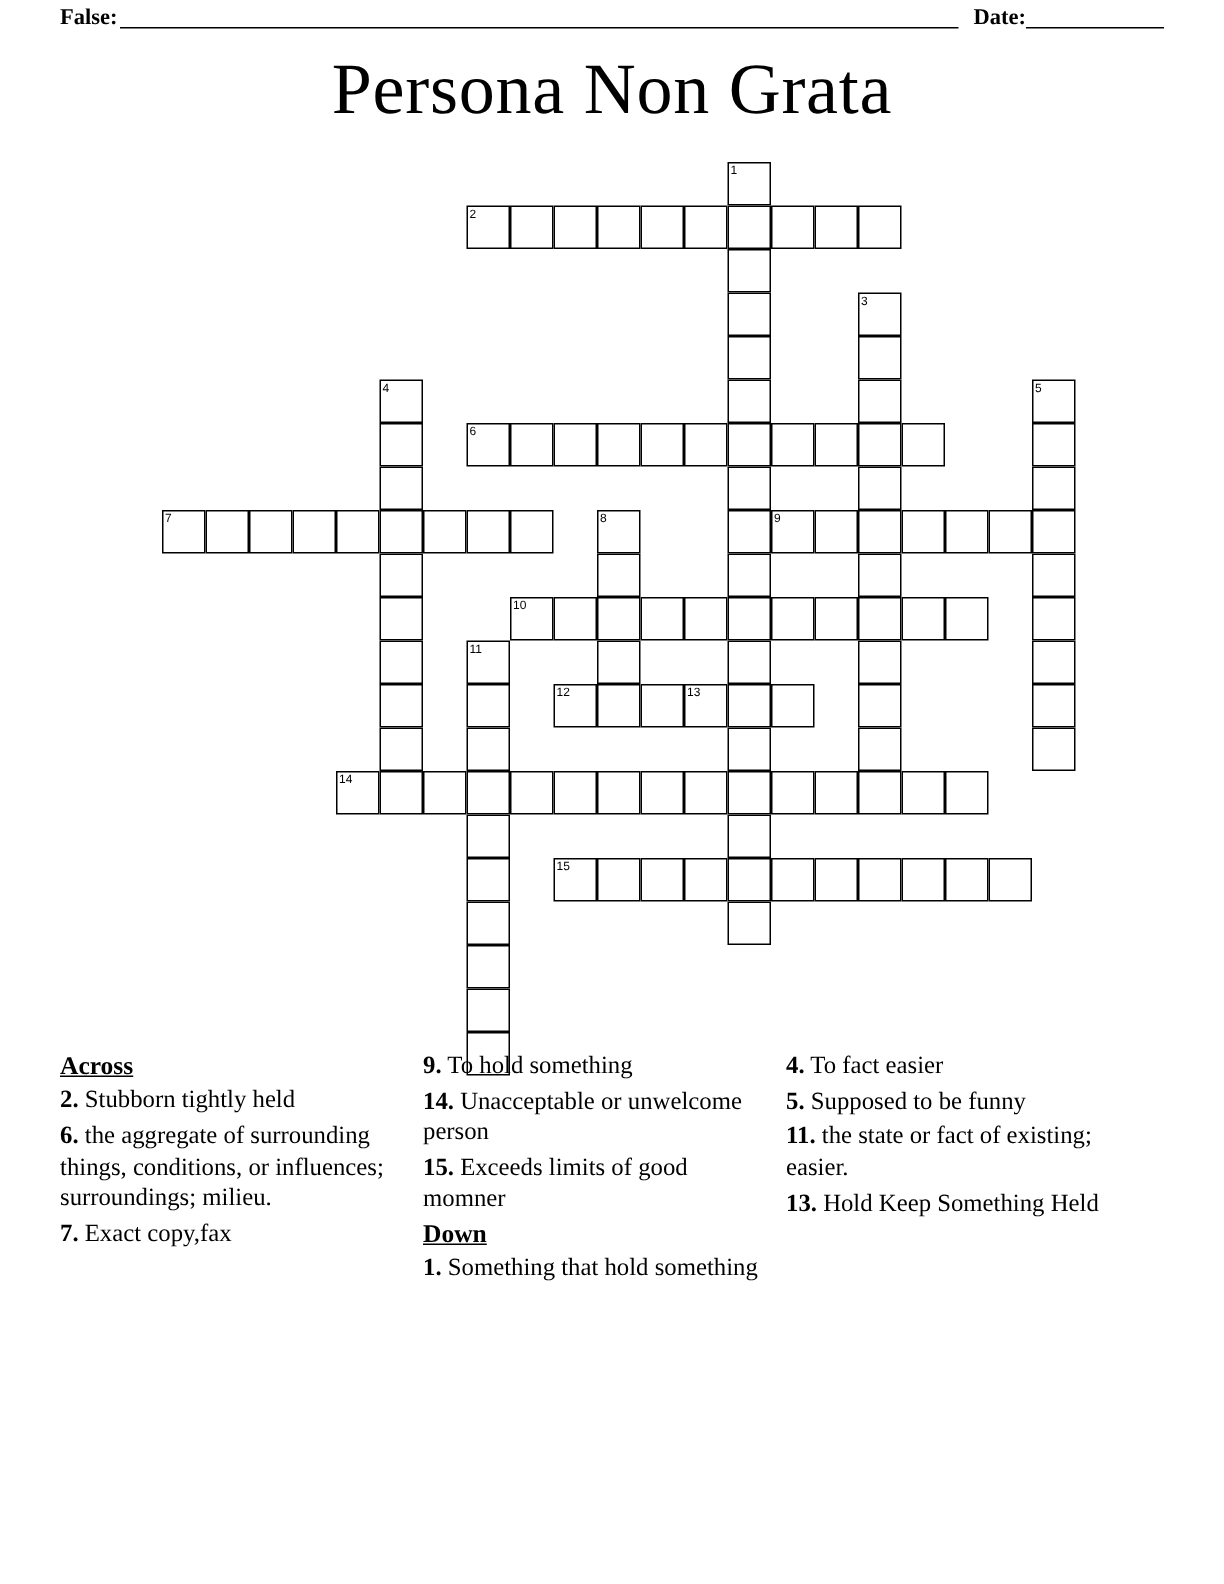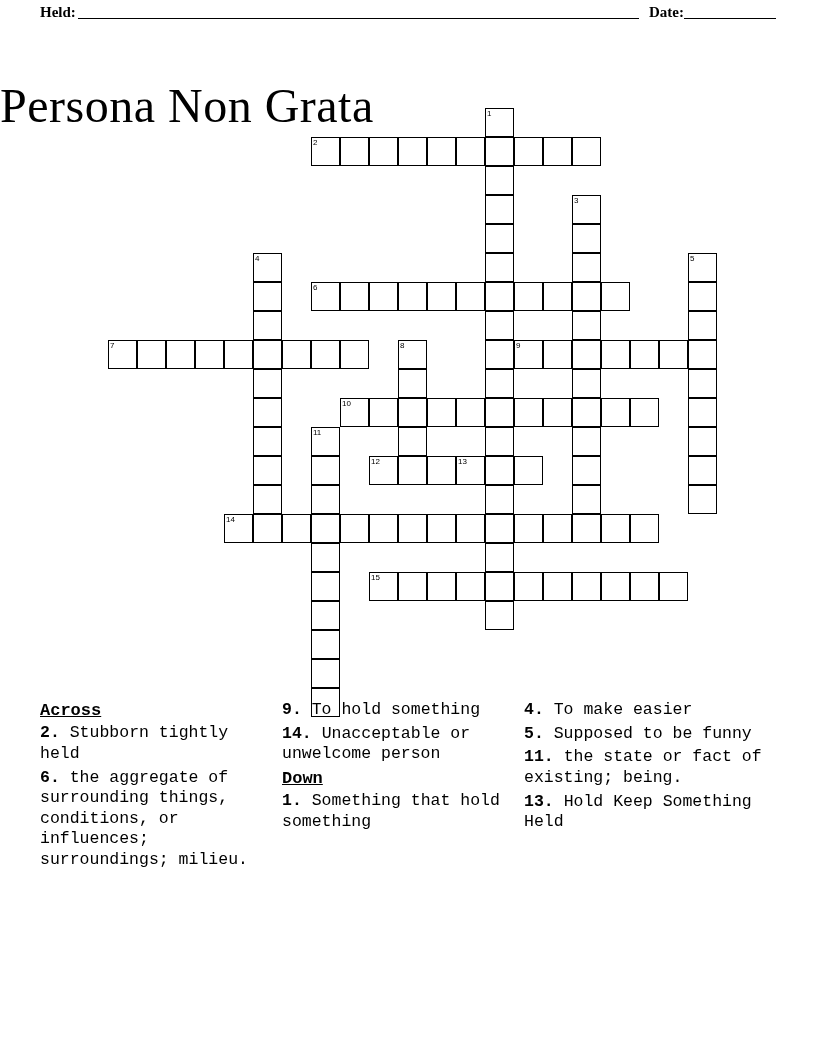--- a/index.html
+++ b/index.html
@@ -39,25 +39,24 @@
     border-bottom: 1px solid #000;
     height: 13px;
   }
 
   
   .puzzle-title {
     position: absolute;
     top: 32px;
     left: 0;
     width: 816px;
-    text-align: left;
+    text-align: center;
     font-size: 48px;
     font-family: "Liberation Serif", serif;
     letter-spacing: 0.5px;
-    margin-top: 46px;
   }
 
   
   #grid-wrap {
     position: absolute;
     top: 108px;
     left: 0;
     width: 816px;
     height: 590px;
   }
@@ -93,41 +92,40 @@
     height: 290px;
     display: flex;
     gap: 0px;
     font-size: 16.5px;
     line-height: 1.25;
   }
   .clue-col {
     width: 242px;
     padding-right: 8px;
     box-sizing: border-box;
-    font-family: Liberation Mono, monospace;
   }
   .clue-col.col2 { width: 242px; }
   .clue-col.col3 { width: 252px; }
   .clue-heading {
     font-weight: bold;
     text-decoration: underline;
     font-size: 17px;
     margin-bottom: 2px;
     display: block;
   }
   .clue {
     margin-bottom: 3px;
   }
   .clue .cnum { font-weight: bold; }
 </style>
 </head>
 <body>
 
 <div class="header-line">
-  <span>Held:</span>
+  <span>False:</span>
   <span class="rule-long"></span>
   <span>Date:</span>
   <span class="rule-short"></span>
 </div>
 
 <div class="puzzle-title">Persona Non Grata</div>
 
 <div id="grid-wrap">
   <div id="grid">
       <div class="cell" style="left: 377px; top: 0px;">
@@ -296,50 +294,58 @@
   <div class="clue-col col1">
     <span class="clue-heading">Across</span>
     <div class="clue">
       <span class="cnum">2.</span>
       <span>Stubborn tightly held</span>
     </div>
     <div class="clue">
       <span class="cnum">6.</span>
       <span>the aggregate of surrounding things, conditions, or influences; surroundings; milieu.</span>
     </div>
+    <div class="clue">
+      <span class="cnum">7.</span>
+      <span>Exact copy,fax</span>
+    </div>
   </div>
 
   <div class="clue-col col2">
     <div class="clue">
       <span class="cnum">9.</span>
       <span>To hold something</span>
     </div>
     <div class="clue">
       <span class="cnum">14.</span>
       <span>Unacceptable or unwelcome person</span>
     </div>
+    <div class="clue">
+      <span class="cnum">15.</span>
+      <span>Exceeds limits of good momner</span>
+    </div>
     <span class="clue-heading">Down</span>
     <div class="clue">
       <span class="cnum">1.</span>
       <span>Something that hold something</span>
     </div>
   </div>
 
   <div class="clue-col col3">
     <div class="clue">
       <span class="cnum">4.</span>
-      <span>To make easier</span>
+      <span>To fact easier</span>
     </div>
     <div class="clue">
       <span class="cnum">5.</span>
       <span>Supposed to be funny</span>
     </div>
     <div class="clue">
       <span class="cnum">11.</span>
-      <span>the state or fact of existing; being.</span>
+      <span>the state or fact of existing; easier.</span>
     </div>
     <div class="clue">
       <span class="cnum">13.</span>
       <span>Hold Keep Something Held</span>
     </div>
   </div>
 
 </div>
 
 </body></html>

